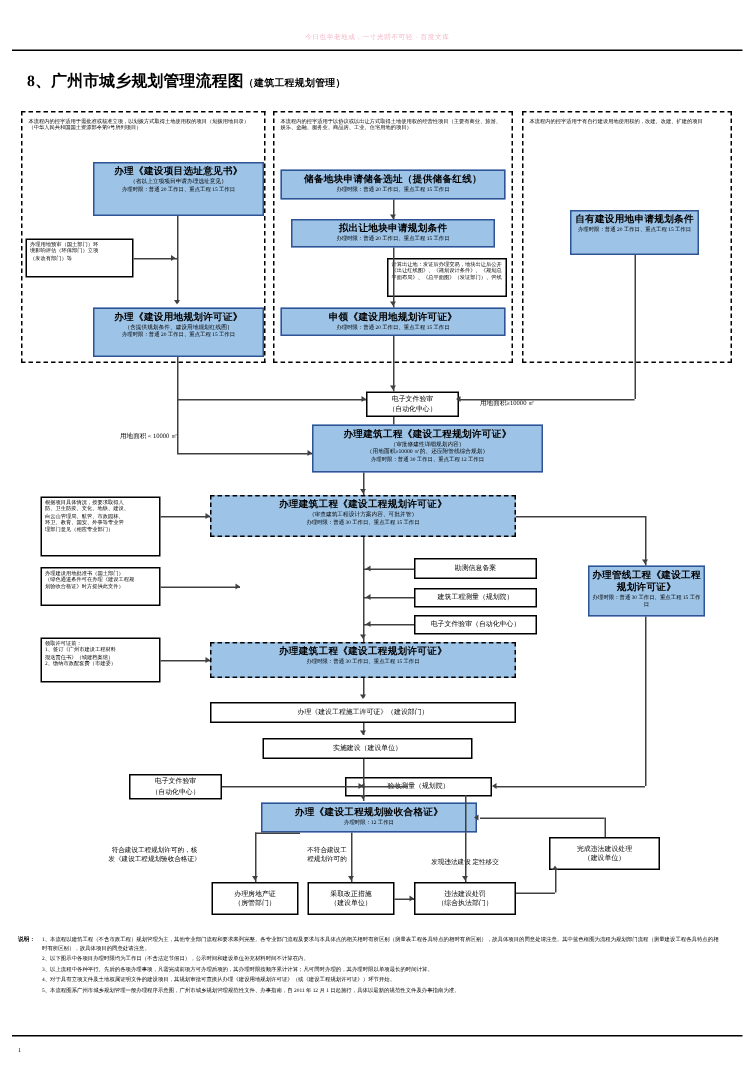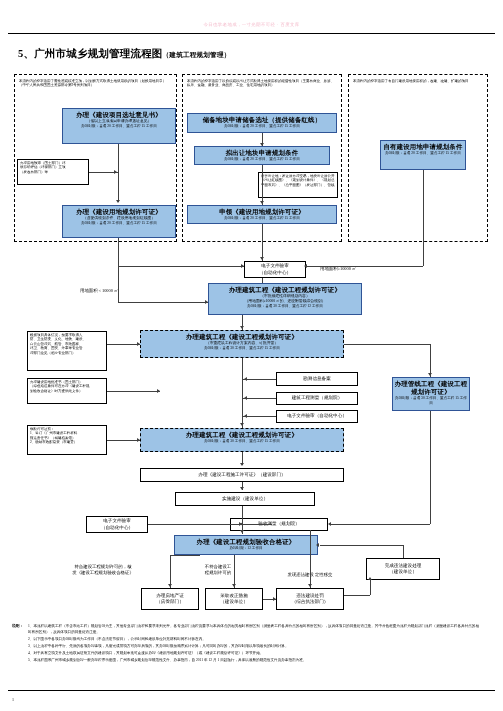--- a/index.html
+++ b/index.html
@@ -63,21 +63,21 @@
 </style>
 </head>
 <body>
 
 <div class="page">
 
   <div id="watermark">今日也学老地成，一寸光阴不可轻 · 百度文库</div>
   <div id="header-rule"></div>
 
   <div id="title">
-    <span>5、广州市城乡规划管理流程图</span><span class="sub">（建筑工程规划管理）</span>
+    <span>8、广州市城乡规划管理流程图</span><span class="sub">（建筑工程规划管理）</span>
   </div>
 
   <div class="dashreg" style="left:14px;top:74px;width:163px;height:168px;"></div>
   <div class="dashreg" style="left:182px;top:74px;width:160px;height:168px;"></div>
   <div class="dashreg" style="left:348px;top:74px;width:140px;height:168px;"></div>
 
   <div class="note nb" style="left:17px;top:78px;width:157px;height:26px;">本流程内的控字适用于需批准或核准立项，以划拨方式取得土地使用权的项目（划拨用地目录）（中华人民共和国国土资源部令第9号所列项目）</div>
   <div class="note nb" style="left:185px;top:78px;width:154px;height:26px;">本流程内的控字适用于以协议或以出让方式取得土地使用权的经营性项目（主要有商业、旅游、娱乐、金融、服务业、商品房、工业、住宅用地的项目）</div>
   <div class="note nb" style="left:351px;top:78px;width:134px;height:26px;">本流程内的控字适用于有自行建设用地使用权的，改建、改建、扩建的项目</div>
 

